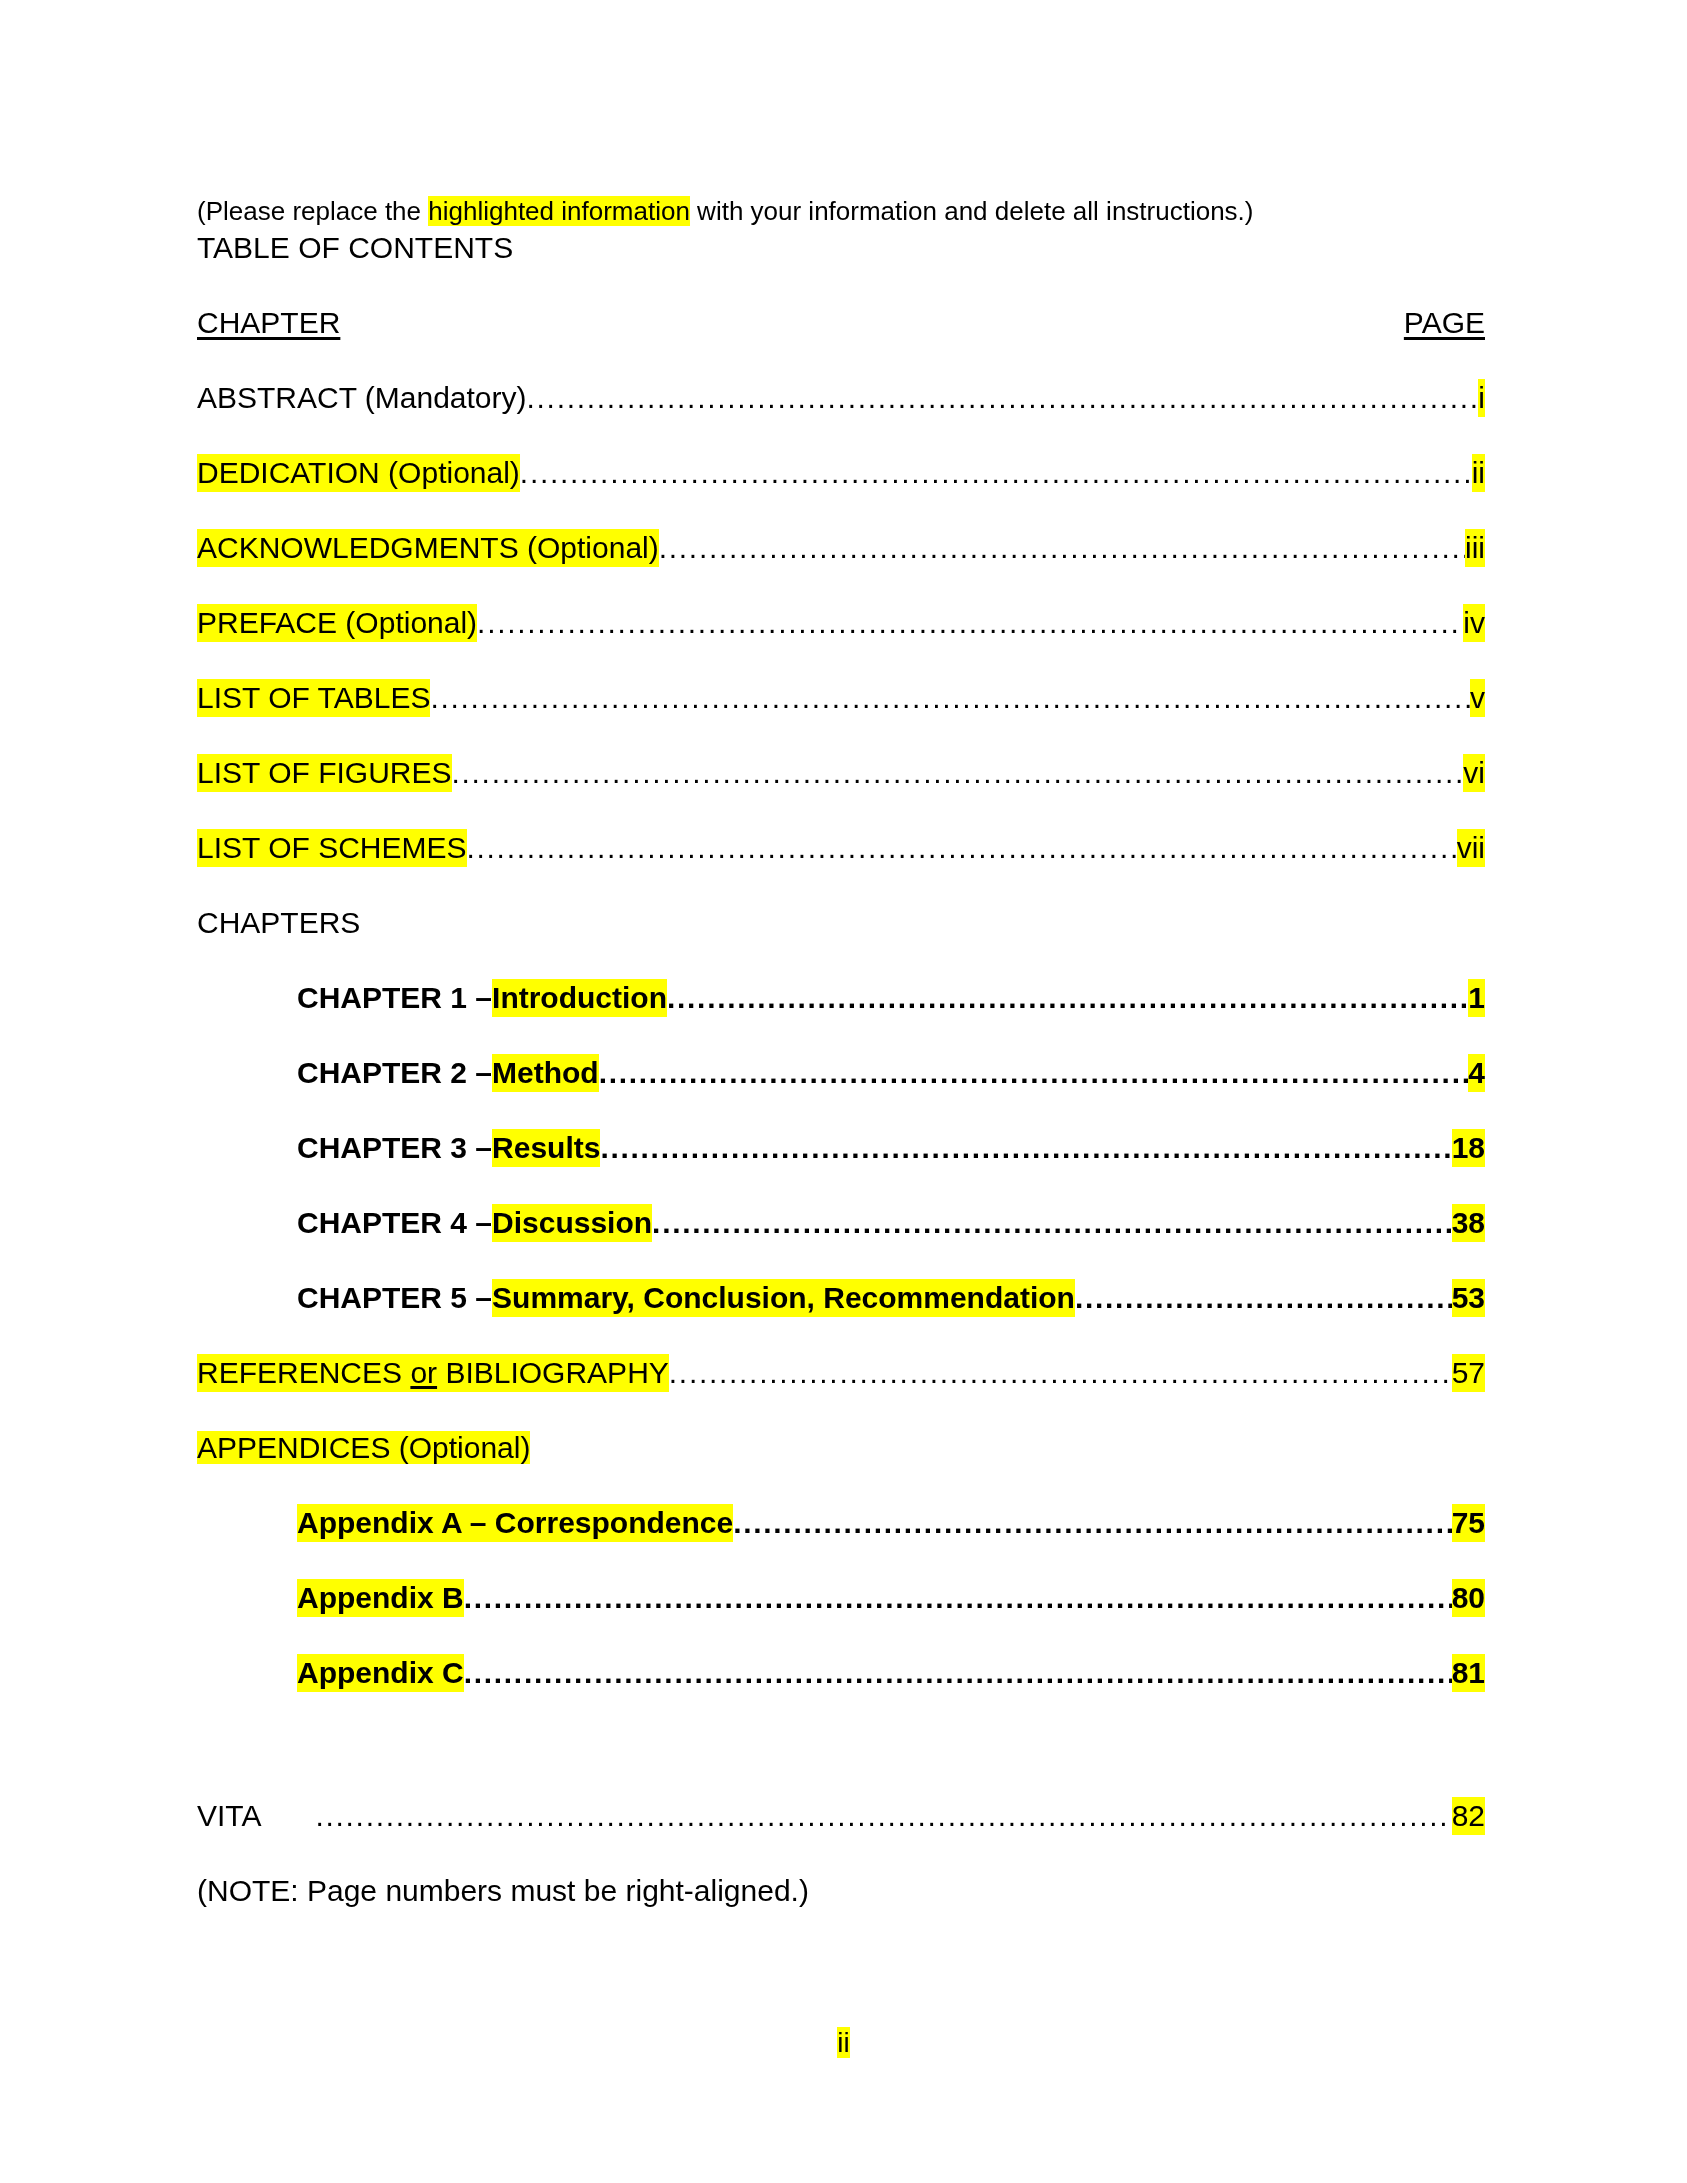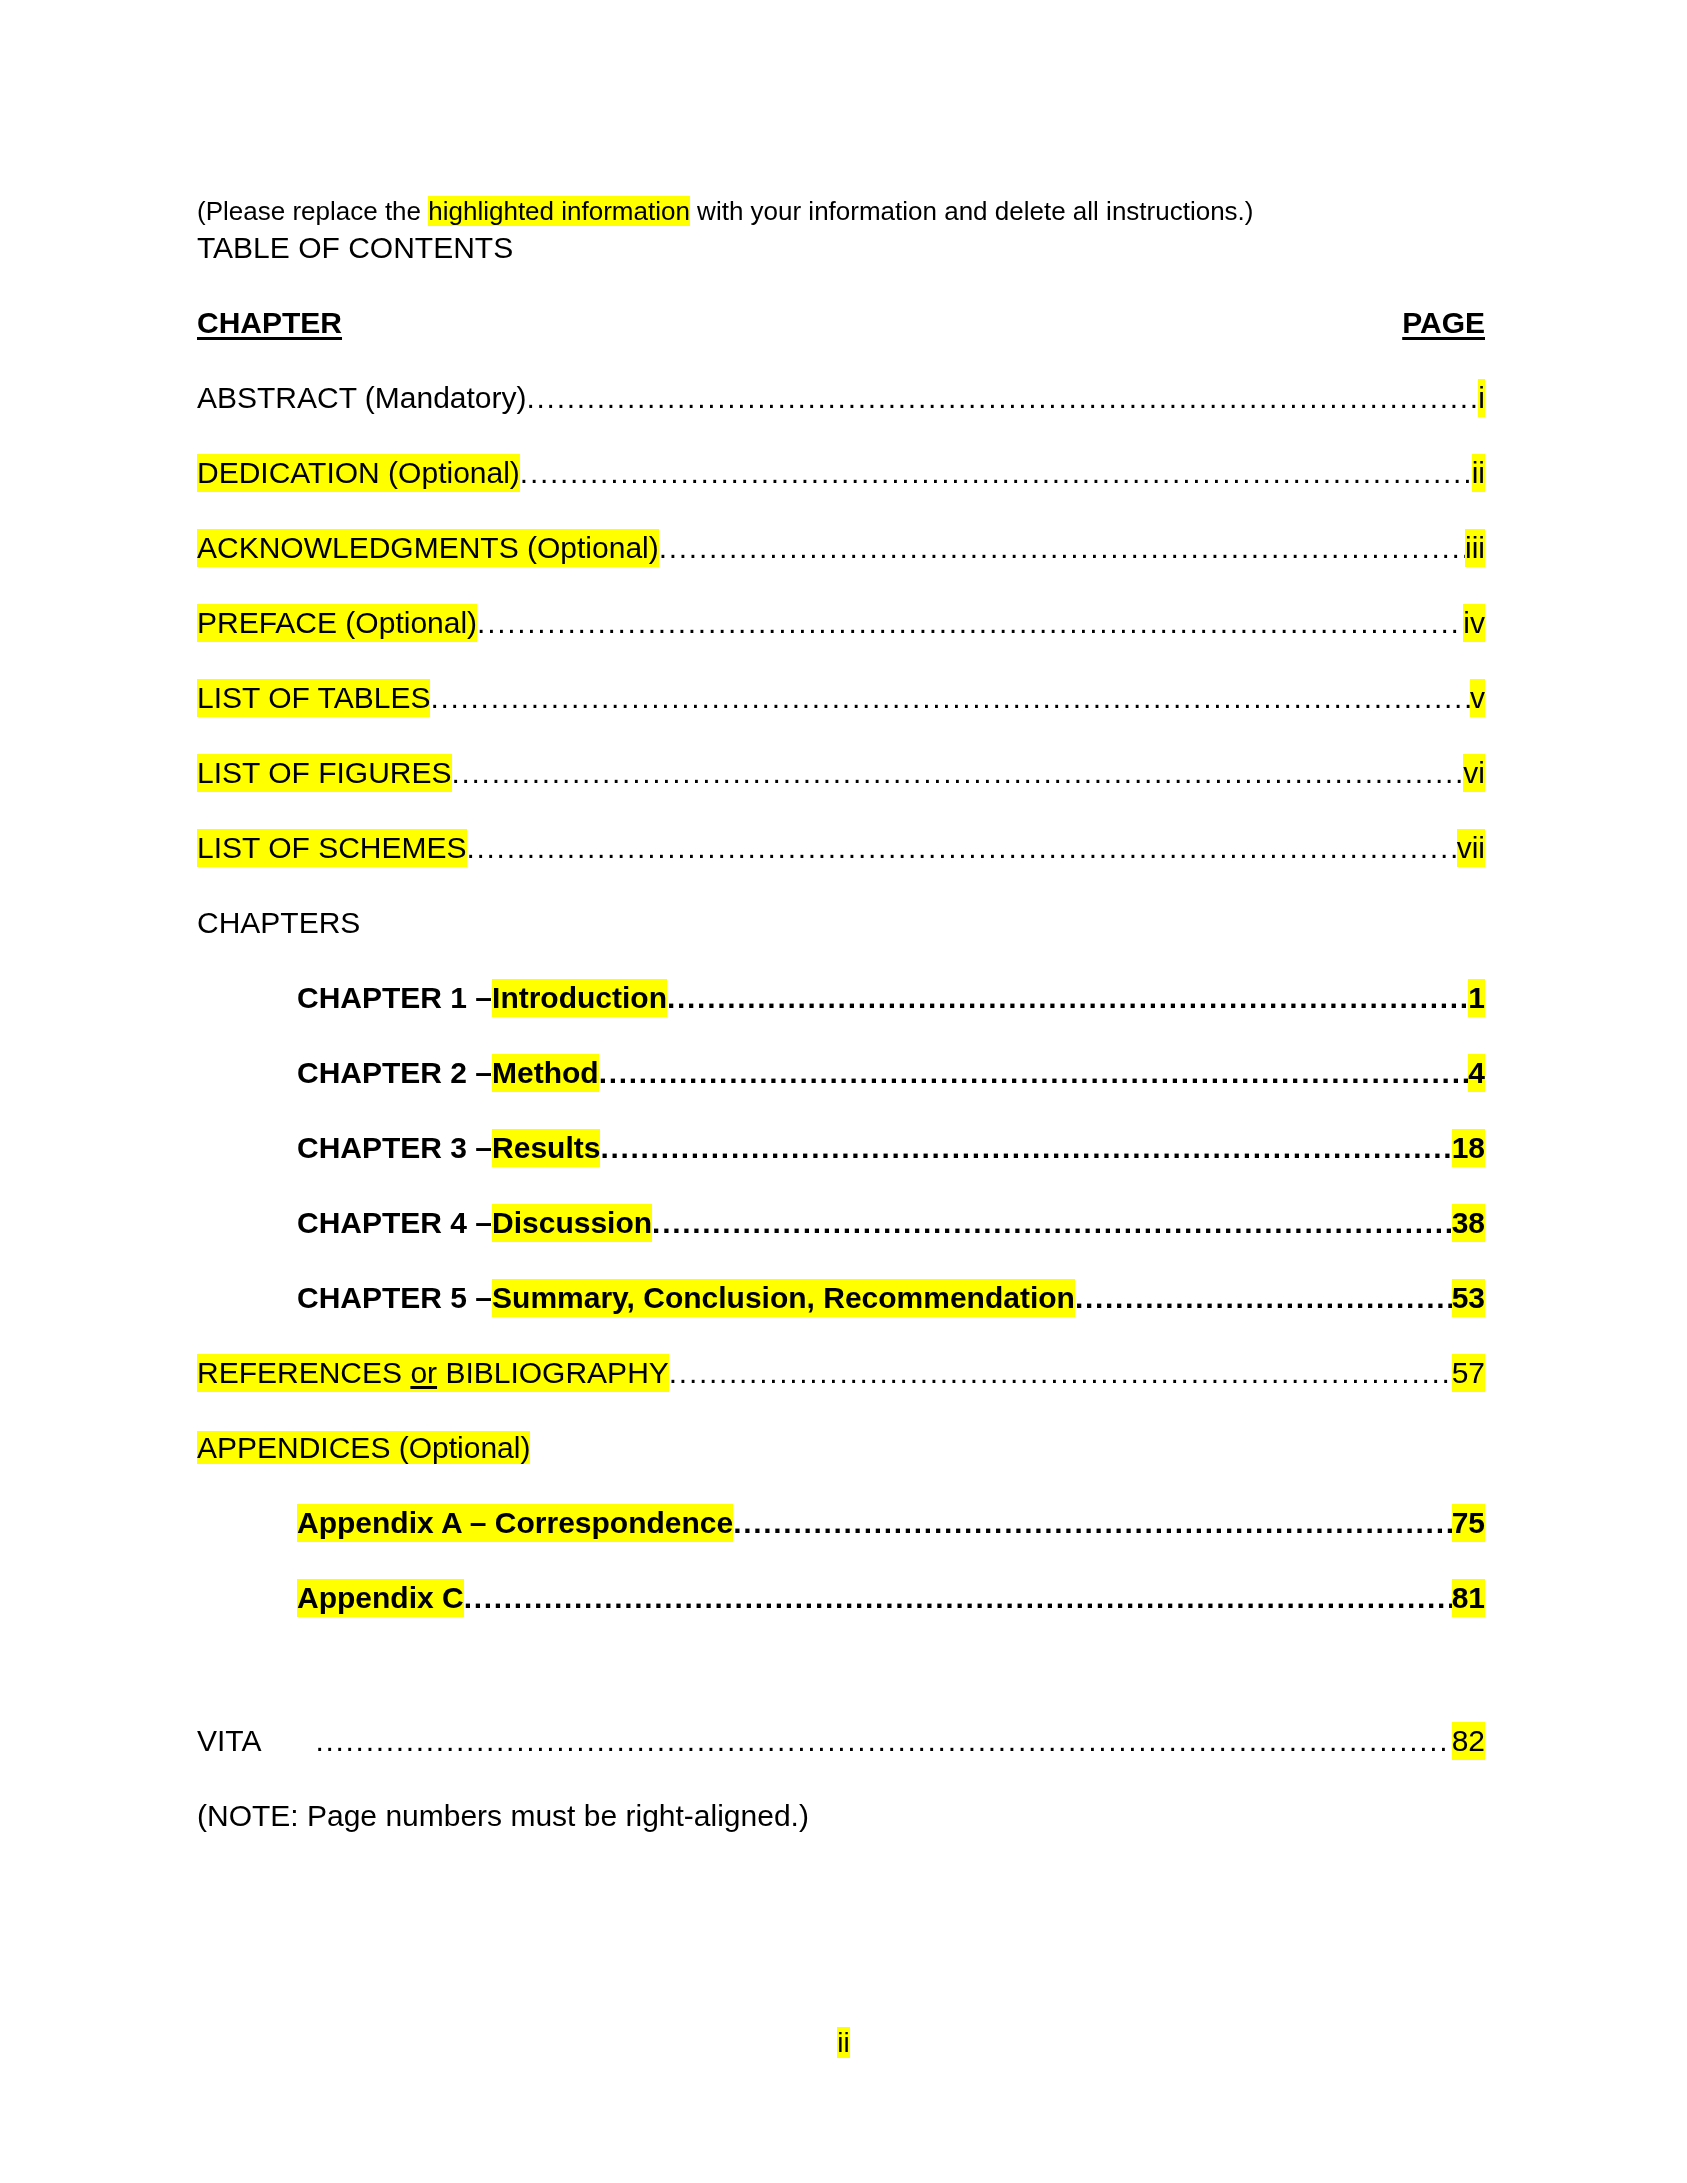--- a/index.html
+++ b/index.html
@@ -48,21 +48,20 @@
     width: 1223px;
   }
   
   .col-head {
     display: flex;
     justify-content: space-between;
     align-items: flex-end;
     font-size: 30px;
     margin-top: 37px;
     line-height: 38px;
-    font-weight: bold;
   }
   .col-head span {
     text-decoration: underline;
     text-underline-offset: 3.5px;
   }
   
   .entry {
     display: flex;
     align-items: baseline;
     font-size: 30px;
@@ -225,20 +224,25 @@
     </div>
 
     <div class="plain"><span class="hl">APPENDICES (Optional)</span></div>
 
     <div class="entry indent">
       <span class="label hl">Appendix A – Correspondence</span>
       <span class="leader"></span>
       <span class="pageno hl">75</span>
     </div>
 
+    <div class="entry indent">
+      <span class="label hl">Appendix B </span>
+      <span class="leader"></span>
+      <span class="pageno hl">80</span>
+    </div>
 
     <div class="entry indent">
       <span class="label hl">Appendix C</span>
       <span class="leader"></span>
       <span class="pageno hl">81</span>
     </div>
 
     <div class="entry gap-before">
       <span class="label">VITA</span>
       <span class="spacer"></span>

